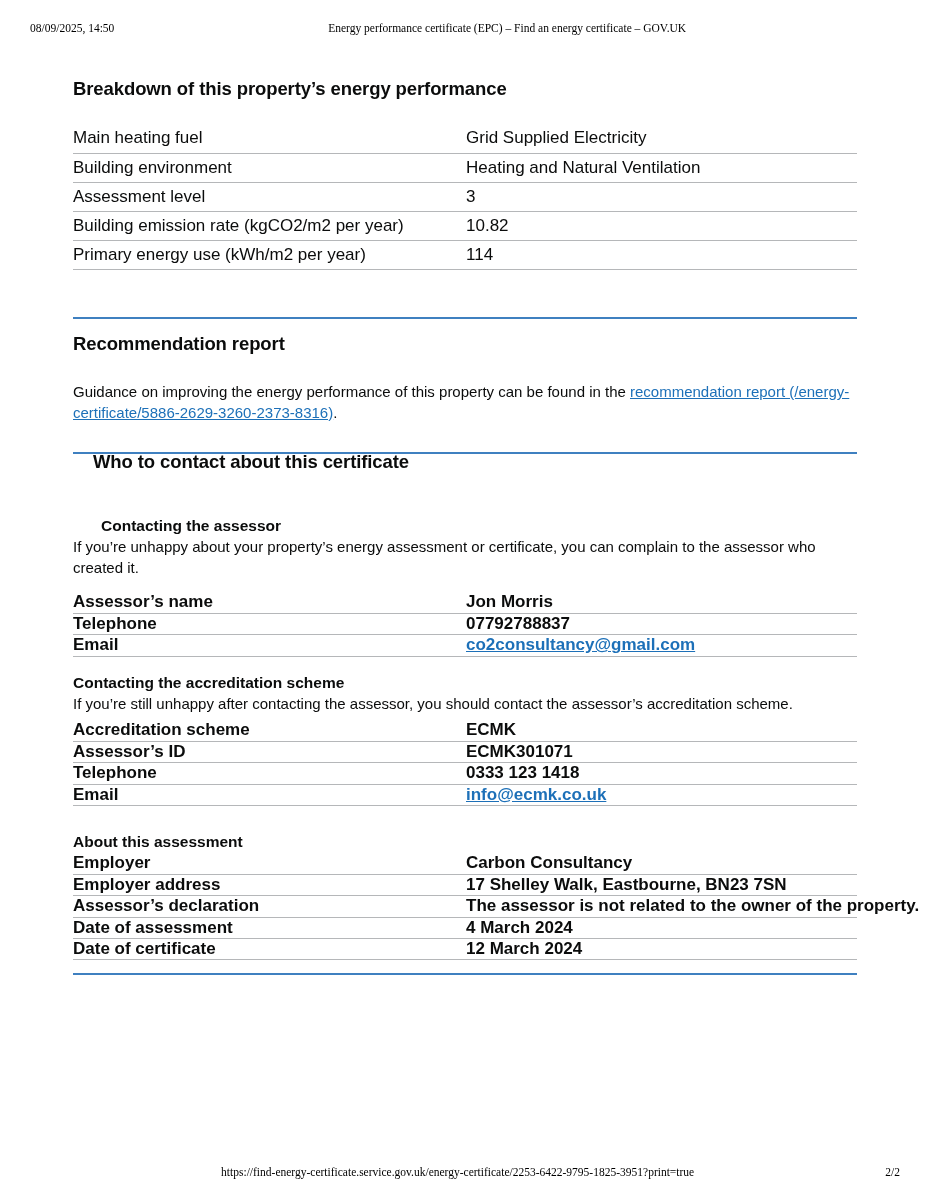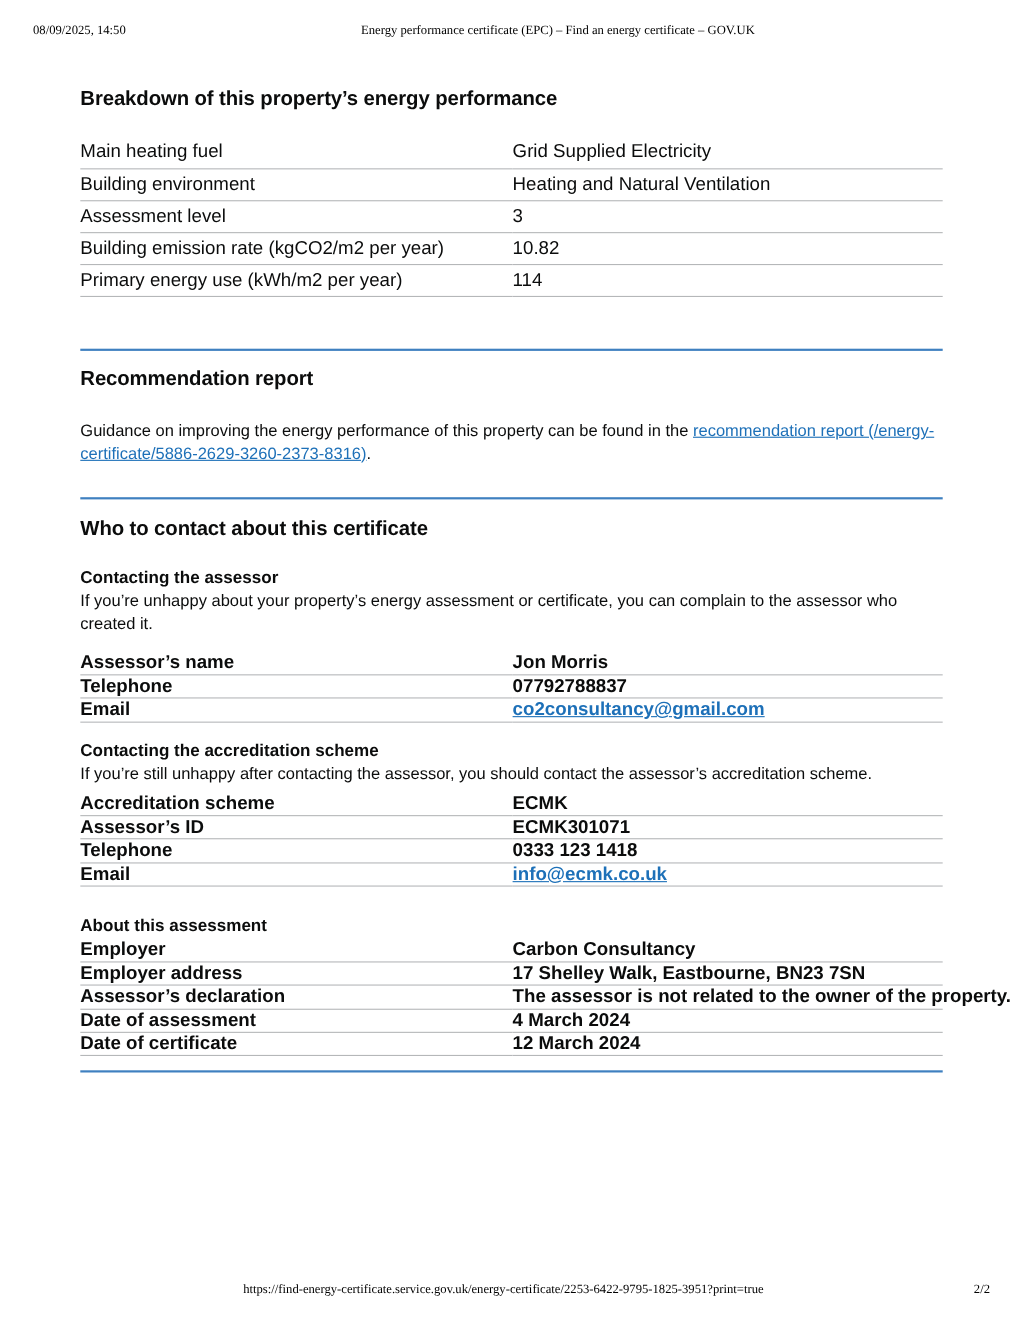--- a/index.html
+++ b/index.html
@@ -77,23 +77,23 @@
     </tbody>
   </table>
 
   <div class="divider abs" style="top:317px;"></div>
 
   <h2 class="abs" style="top:333px;">Recommendation report</h2>
   <p class="abs" style="top:382px;"><span>Guidance on improving the energy performance of this property can be found in the </span><a class="link">recommendation report (/energy-certificate/5886-2629-3260-2373-8316)</a><span>.</span></p>
 
   <div class="divider abs" style="top:452px;"></div>
 
-  <h2 class="abs" style="top:469px;">Who to contact about this certificate</h2>
+  <h2 class="abs" style="top:451px;margin-left:20px;">Who to contact about this certificate</h2>
 
-  <h3 class="abs" style="top:517px;">Contacting the assessor</h3>
+  <h3 class="abs" style="top:517px;margin-left:28px;">Contacting the assessor</h3>
   <p class="abs" style="top:537px;">If you’re unhappy about your property’s energy assessment or certificate, you can complain to the assessor who created it.</p>
 
   <table class="kv small abs" style="top:592px;">
     <tbody>
       <tr>
         <td class="label">Assessor’s name</td>
         <td class="value">Jon Morris</td>
       </tr>
       <tr>
         <td class="label">Telephone</td>

